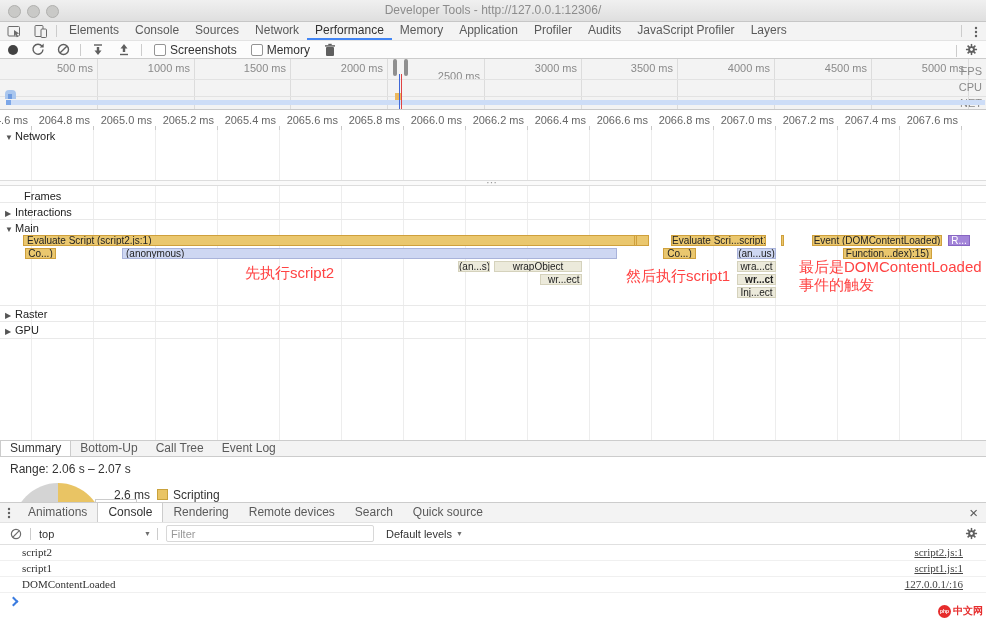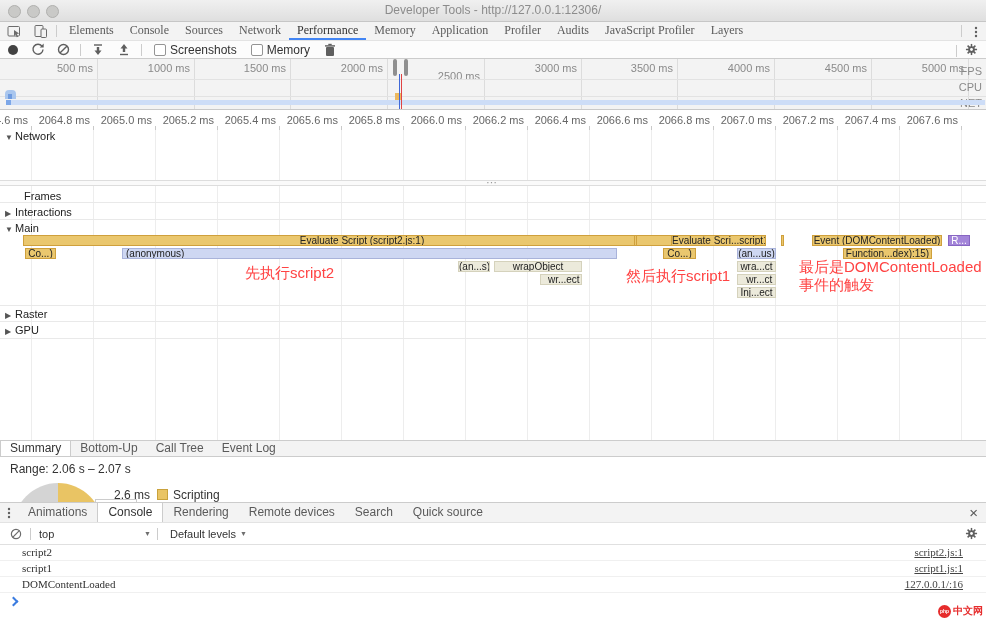--- a/index.html
+++ b/index.html
@@ -7,21 +7,21 @@
        -webkit-font-smoothing:antialiased;}
   .abs{position:absolute;}
   #win{position:relative;width:986px;height:622px;background:#fff;overflow:hidden;}
 
   
   #titlebar{left:0;top:0;width:986px;height:22px;background:linear-gradient(#f0f0f0,#dfdfdf);border-bottom:1px solid #c6c6c6;box-sizing:border-box;}
   .tl{width:11px;height:11px;border-radius:50%;background:#c9c9c7;border:1px solid #b0b0ae;position:absolute;top:5px;}
   #title-text{width:100%;text-align:center;font-size:12px;color:#8c8c8c;line-height:21px;}
 
   
-  #tabbar{left:0;top:22px;width:986px;height:19px;background:#f3f3f3;border-bottom:1px solid #e3e3e3;box-sizing:border-box;display:flex;align-items:stretch;font-family:Liberation Serif, serif;}
+  #tabbar{left:0;top:22px;width:986px;height:19px;background:#f3f3f3;border-bottom:1px solid #e3e3e3;box-sizing:border-box;display:flex;align-items:stretch;}
   .tb-icon{width:16px;height:15px;margin:2px 3px 0 7px;flex:none;}
   .vsep{width:1px;height:12px;background:#ccc;margin:3px 4px 0 4px;flex:none;}
   .dt-tab{font-size:12px;color:#5a5a5a;padding:0 8px;line-height:17px;height:18px;box-sizing:border-box;white-space:nowrap;cursor:default;}
   .dt-tab.active{color:#333;border-bottom:2px solid #4285f4;}
   #tab-spacer{flex:1;}
   #dots-menu{width:20px;text-align:center;color:#5f5f5f;}
 
   
   #ptoolbar{left:0;top:41px;width:986px;height:18px;background:#fcfcfc;border-bottom:1px solid #ccc;box-sizing:border-box;display:flex;align-items:center;}
   .pt-item{flex:none;margin-left:8px;display:flex;align-items:center;}
@@ -320,36 +320,36 @@
     <div class="hline" style="top:208px"></div>
     <div id="tracks-gen">
         <div class="track-label" style="left: 5px; top: 0px;"><span class="tri">▼</span><span>Network</span></div>
         <div class="track-label" style="left: 14px; top: 60px;"><span class="tri"></span><span>Frames</span></div>
         <div class="track-label" style="left: 5px; top: 76px;"><span class="tri">▶</span><span>Interactions</span></div>
         <div class="track-label" style="left: 5px; top: 92px;"><span class="tri">▼</span><span>Main</span></div>
         <div class="track-label" style="left: 5px; top: 178px;"><span class="tri">▶</span><span>Raster</span></div>
         <div class="track-label" style="left: 5px; top: 194px;"><span class="tri">▶</span><span>GPU</span></div>
       </div>
     <div id="flame-gen">
-        <div class="bar script left-text" style="left: 23px; top: 105px; width: 675px; text-align: center;">Evaluate Script (script2.js:1)</div>
+        <div class="bar script left-text" style="left: 23px; top: 105px; width: 626px;">Evaluate Script (script2.js:1)</div>
         <div class="bar script" style="left: 634px; top: 105px; width: 3px;"></div>
         <div class="bar script" style="left: 671px; top: 105px; width: 95px;">Evaluate Scri...script1.js:1)</div>
         <div class="bar script" style="left: 781px; top: 105px; width: 3px;"></div>
         <div class="bar script" style="left: 812px; top: 105px; width: 130px;">Event (DOMContentLoaded)</div>
         <div class="bar style" style="left: 948px; top: 105px; width: 22px;">R...</div>
         <div class="bar script" style="left: 25px; top: 118px; width: 31px;">Co...)</div>
         <div class="bar js left-text" style="left: 122px; top: 118px; width: 495px;">(anonymous)</div>
         <div class="bar script" style="left: 663px; top: 118px; width: 33px;">Co...)</div>
         <div class="bar js" style="left: 737px; top: 118px; width: 39px;">(an...us)</div>
         <div class="bar script" style="left: 843px; top: 118px; width: 89px;">Function...dex):15)</div>
         <div class="bar native" style="left: 458px; top: 131px; width: 32px;">(an...s)</div>
         <div class="bar native" style="left: 494px; top: 131px; width: 88px;">wrapObject</div>
         <div class="bar native" style="left: 737px; top: 131px; width: 39px;">wra...ct</div>
         <div class="bar native" style="left: 540px; top: 144px; width: 42px;">_wr...ect</div>
-        <div class="bar native" style="left: 737px; top: 144px; width: 39px;">_wr...ct</div>
+        <div class="bar native" style="left: 737px; top: 144px; width: 39px; font-weight: bold;">_wr...ct</div>
         <div class="bar native" style="left: 737px; top: 157px; width: 39px;">Inj...ect</div>
       </div>
     <div id="annotations-gen">
         <div class="annotation" style="left: 245px; top: 134px; color: rgb(255, 67, 67);">先执行script2</div>
         <div class="annotation" style="left: 626px; top: 137px; color: rgb(255, 67, 67);">然后执行script1</div>
         <div class="annotation" style="left: 799px; top: 128px; color: rgb(255, 67, 67);">最后是DOMContentLoaded
 事件的触发</div>
       </div>
   </div>
 
@@ -394,20 +394,21 @@
             <circle cx="6.5" cy="6.5" r="5" fill="none" stroke="#6b6b6b" stroke-width="1.3"></circle>
             <line x1="2.9" y1="10.1" x2="10.1" y2="2.9" stroke="#6b6b6b" stroke-width="1.3"></line>
           </svg>
       </span>
       <span class="vsep" style="margin:0 0 0 8px"></span>
       <span id="ctx-select">
         <span>top</span>
         <span class="dd-arrow">▼</span>
       </span>
       <span class="vsep" style="margin:0 0 0 6px"></span>
+      <input id="filter-input" placeholder="Filter" style="">
       <span id="levels-select">
         <span>Default levels</span>
         <span class="dd-arrow">▼</span>
       </span>
       <span id="drawer-gear">
         <svg width="13" height="13" viewBox="0 0 14 14">
             <g stroke="#5f5f5f" stroke-width="1.6">
               <line x1="7" y1="1" x2="7" y2="13"></line>
               <line x1="1" y1="7" x2="13" y2="7"></line>
               <line x1="2.8" y1="2.8" x2="11.2" y2="11.2"></line>

